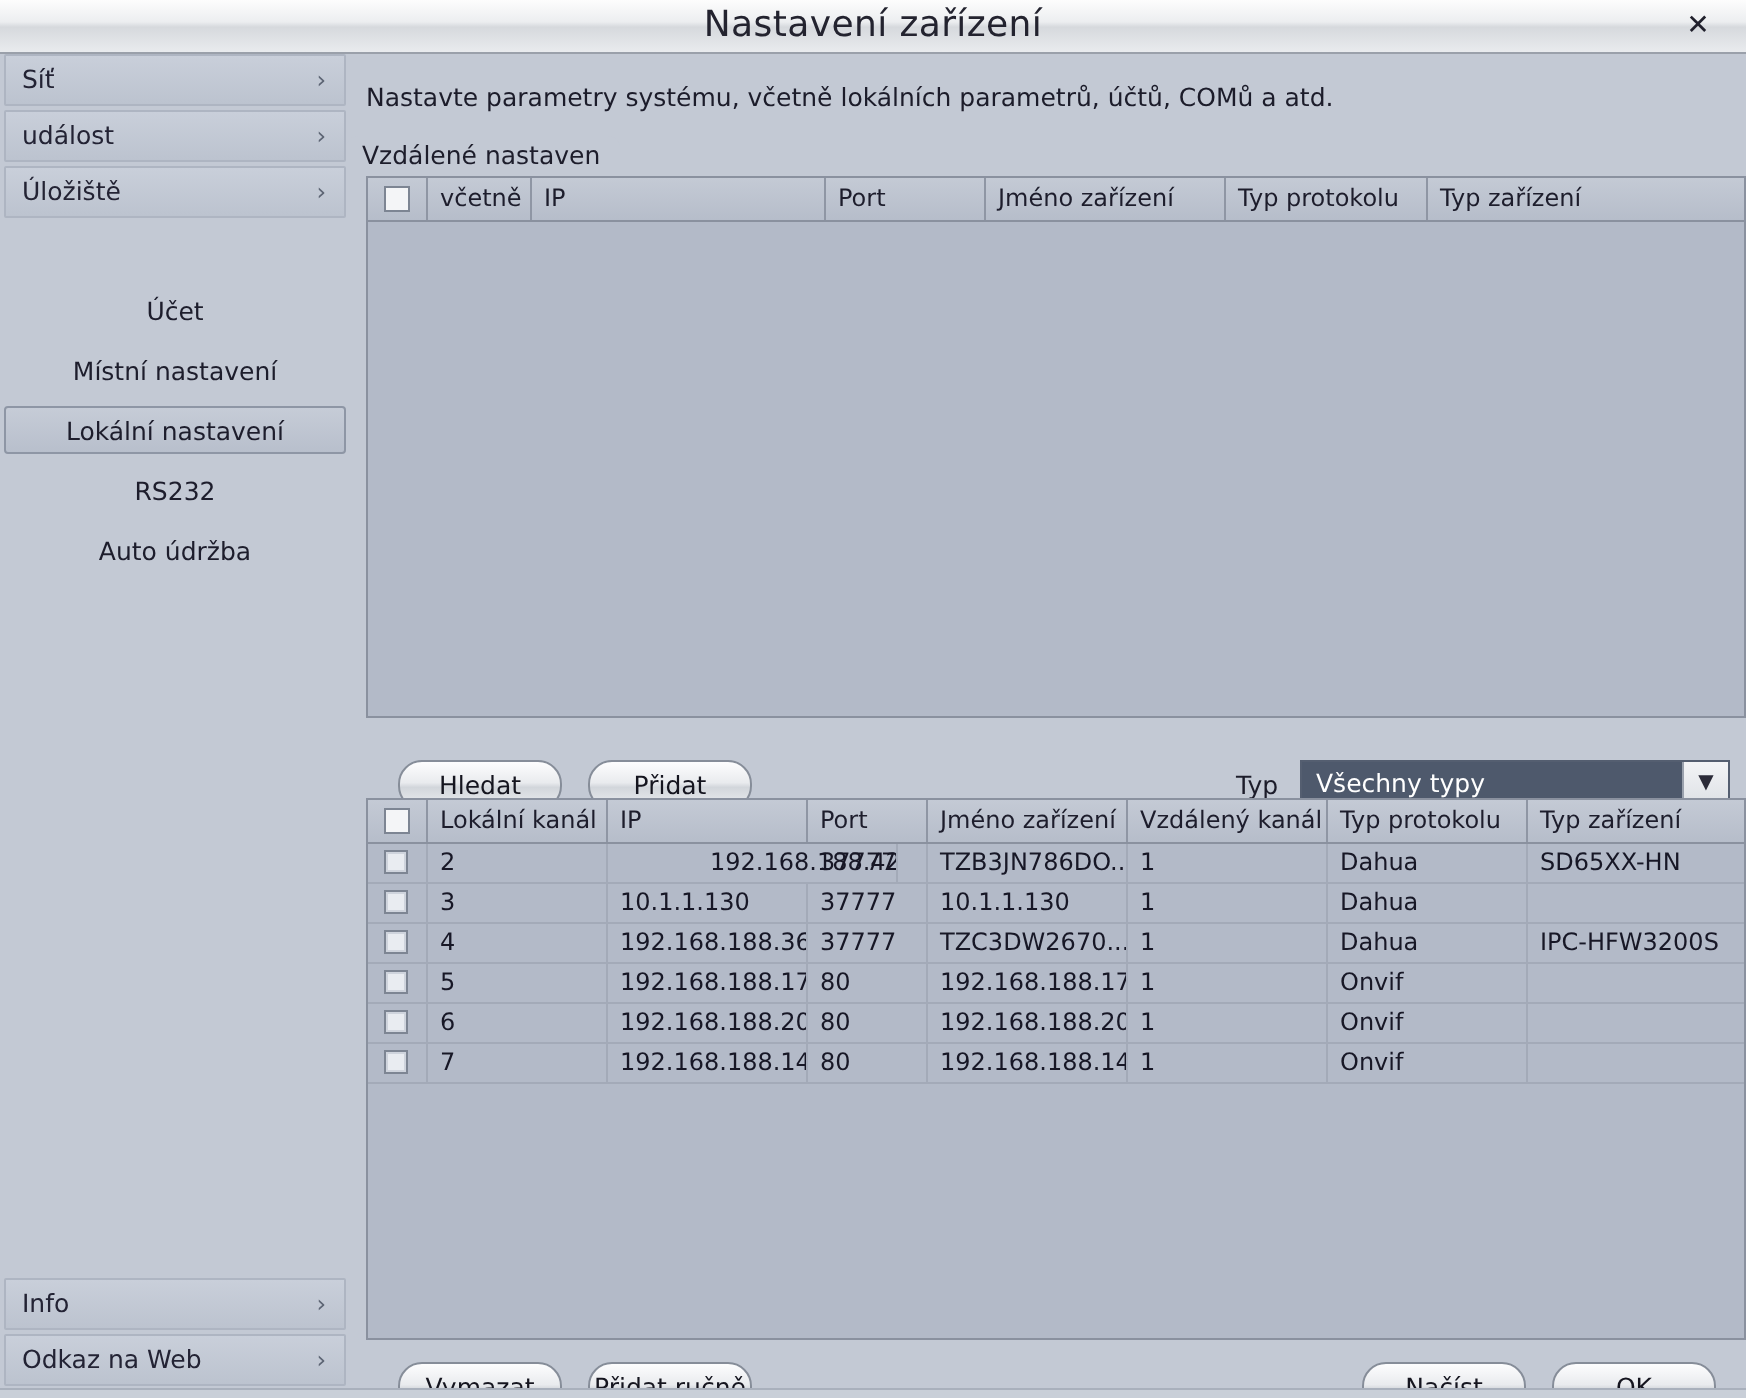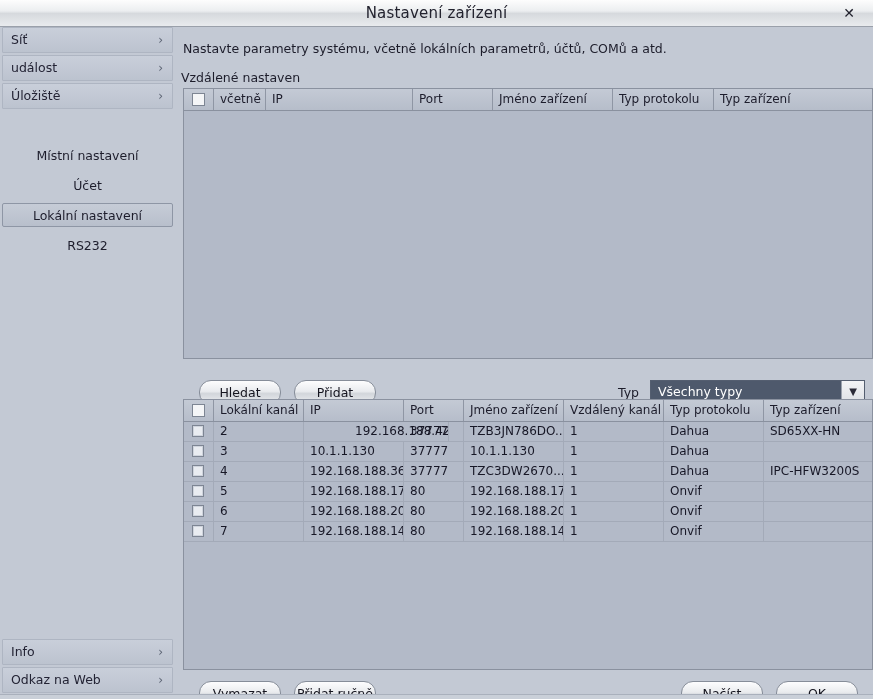--- a/index.html
+++ b/index.html
@@ -31,21 +31,21 @@
     background: linear-gradient(to bottom, #fdfdfd 0%, #eceef0 42%, #d6d9dd 52%, #e9ebee 100%);
     border-bottom: 1px solid #9aa0aa;
     box-sizing: border-box;
   }
   .titlebar-text {
     position: absolute;
     left: 0; top: 0;
     width: 873px;
     line-height: 26px;
     text-align: center;
-    font-size: 15px;
+    font-size: 18px;
     color: #23232f;
     letter-spacing: .2px;
   }
   .titlebar-close {
     position: absolute;
     right: 6px; top: 2px;
     width: 36px; height: 22px;
     line-height: 22px;
     text-align: center;
     font-size: 14px;
@@ -318,24 +318,25 @@
         <div class="nav-group">
           <span class="lbl">událost</span>
           <span class="chev">›</span>
         </div>
         <div class="nav-group">
           <span class="lbl">Úložiště</span>
           <span class="chev">›</span>
         </div>
       </div>
     <div id="nav-subs" style="position:absolute;left:0;top:110px;width:175px;">
+        <div class="nav-sub" style="margin-top: 6px;">Účet</div>
         <div class="nav-sub" style="margin-top: 6px;">Místní nastavení</div>
-        <div class="nav-sub" style="margin-top: 6px;">Účet</div>
         <div class="nav-sub selected" style="margin-top: 6px;">Lokální nastavení</div>
         <div class="nav-sub" style="margin-top: 6px;">RS232</div>
+        <div class="nav-sub" style="margin-top: 6px;">Auto údržba</div>
       </div>
     <div class="nav-bottom" id="nav-bottom">
         <div class="nav-group">
           <span class="lbl">Info</span>
           <span class="chev">›</span>
         </div>
         <div class="nav-group">
           <span class="lbl">Odkaz na Web</span>
           <span class="chev">›</span>
         </div>

